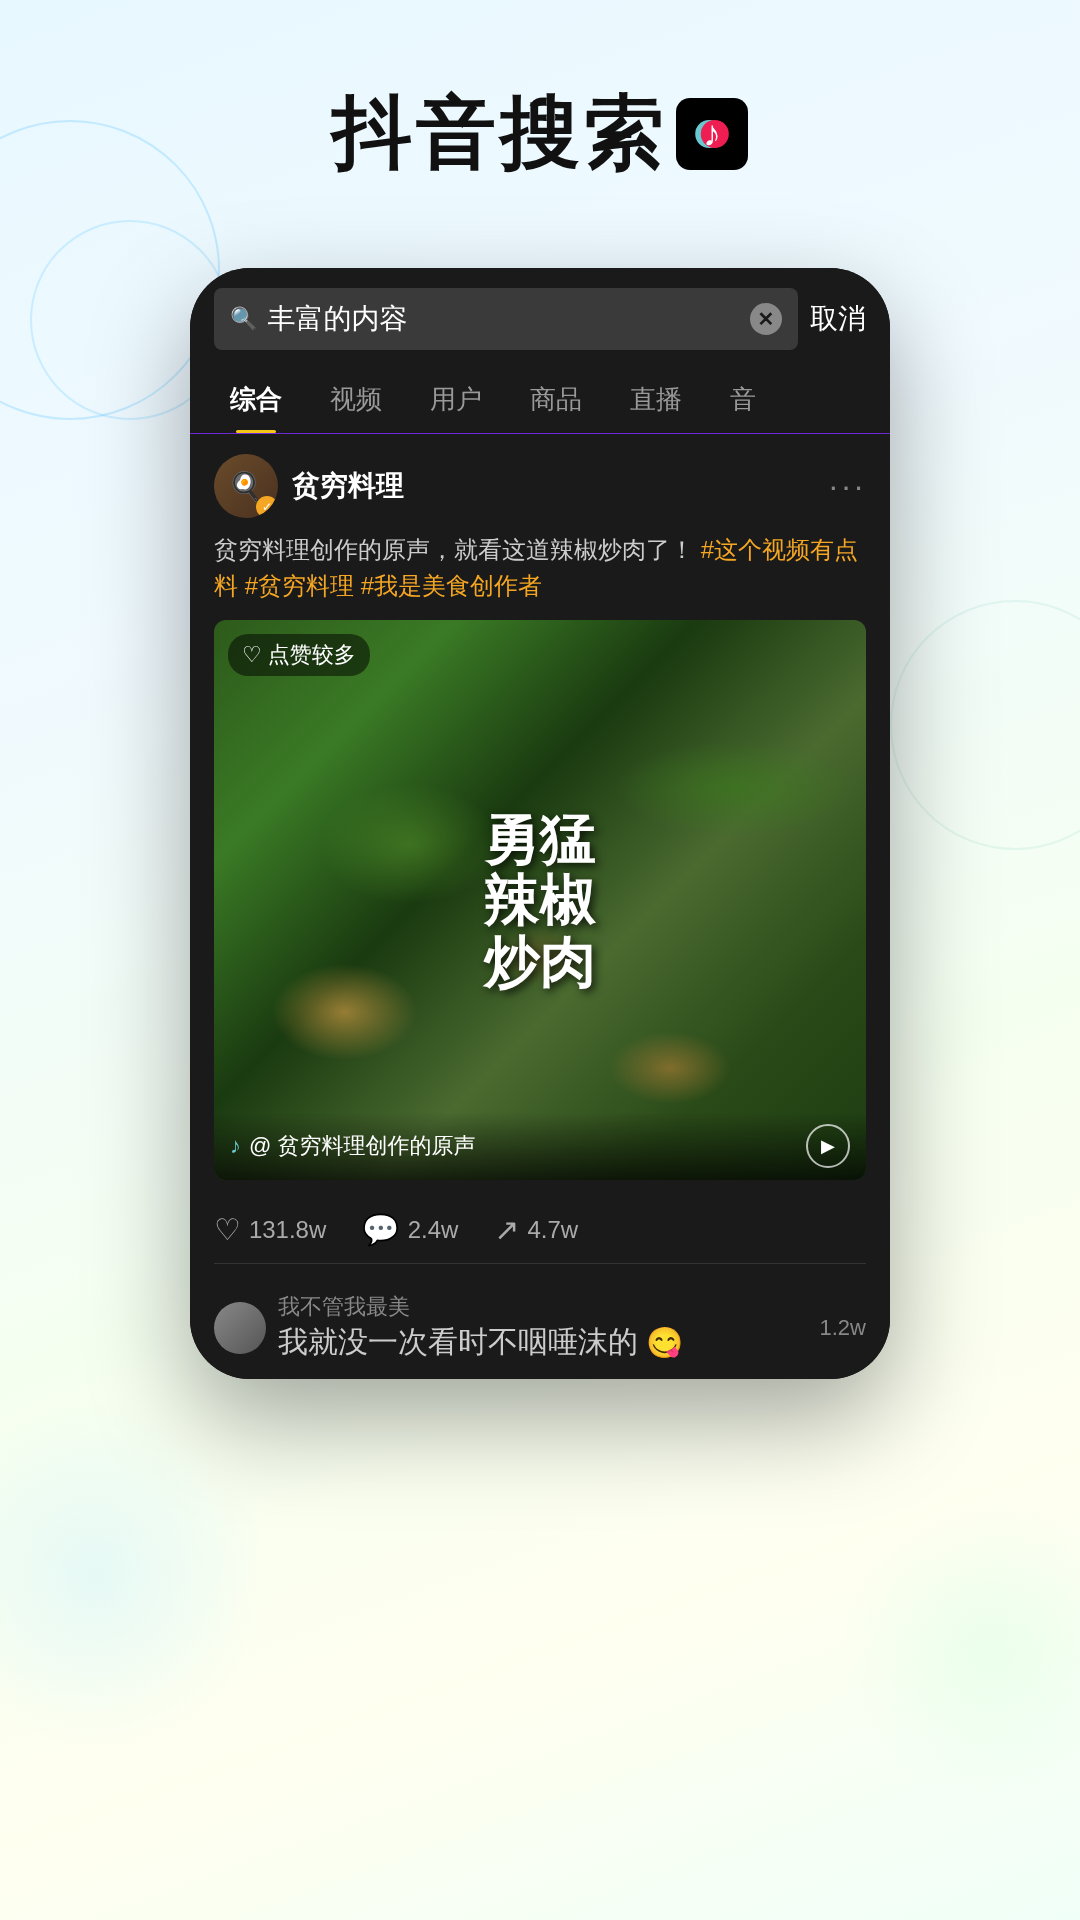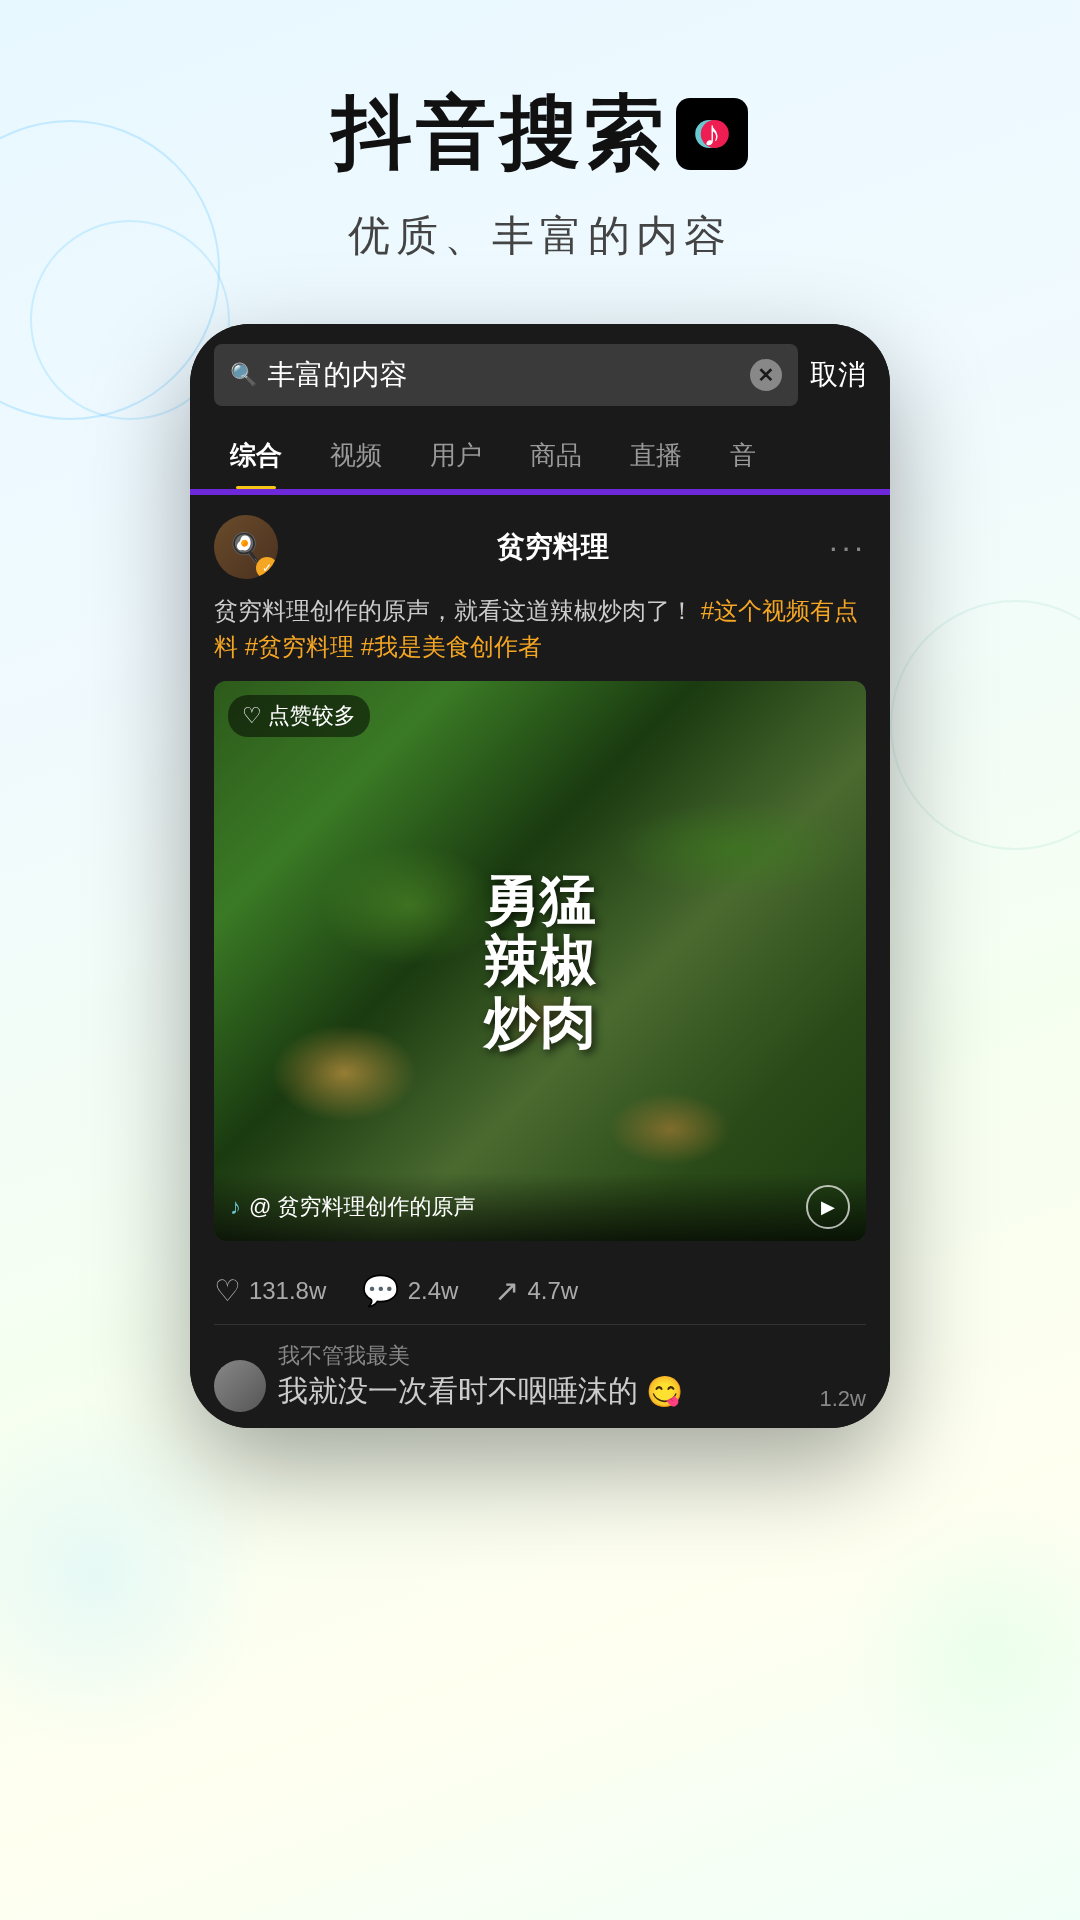--- a/index.html
+++ b/index.html
@@ -186,21 +186,21 @@
       color: #fff;
       font-size: 28px;
       white-space: nowrap;
     }
 
     
     .tabs {
       display: flex;
       background: #1a1a1a;
       padding: 0 16px;
-      border-bottom: 6px solid #6d28d9;
+      border-bottom: 1px solid #6d28d9;
     }
 
     .tab {
       padding: 16px 24px;
       color: #999;
       font-size: 26px;
       position: relative;
     }
 
     .tab.active {
@@ -263,21 +263,20 @@
       justify-content: center;
       font-size: 12px;
       color: white;
     }
 
     .username {
       color: #fff;
       font-size: 28px;
       font-weight: bold;
       flex: 1;
-      text-align: center;
     }
 
     .more-btn {
       color: #888;
       font-size: 32px;
       letter-spacing: 2px;
     }
 
     
     .desc {
@@ -416,23 +415,23 @@
       font-size: 24px;
     }
 
     .action-icon {
       font-size: 30px;
     }
 
     
     .comment-preview {
       display: flex;
-      align-items: flex-end;
+      align-items: center;
       gap: 12px;
-      padding: 16px 0 16px;
+      padding: 28px 0 16px;
       border-top: 1px solid #333;
     }
 
     .comment-avatar {
       width: 52px; height: 52px;
       border-radius: 50%;
       background: linear-gradient(135deg, #888, #555);
       flex-shrink: 0;
     }
 
@@ -468,21 +467,20 @@
 <div class="bg-blob"></div>
 <div class="bg-blob2"></div>
 
 <div class="header">
   <div class="title-row">
     <span class="main-title">抖音搜索</span>
     <div class="tiktok-logo">
       <span class="tiktok-note">♪</span>
     </div>
   </div>
-  <div class="subtitle">优质、丰富的内容</div>
 </div>
 
 <div class="phone-wrapper">
   <div class="phone">
 
     <div class="search-bar">
       <div class="search-input-wrapper">
         <span class="search-icon">🔍</span>
         <span class="search-text">丰富的内容</span>
         <div class="clear-btn">✕</div>

